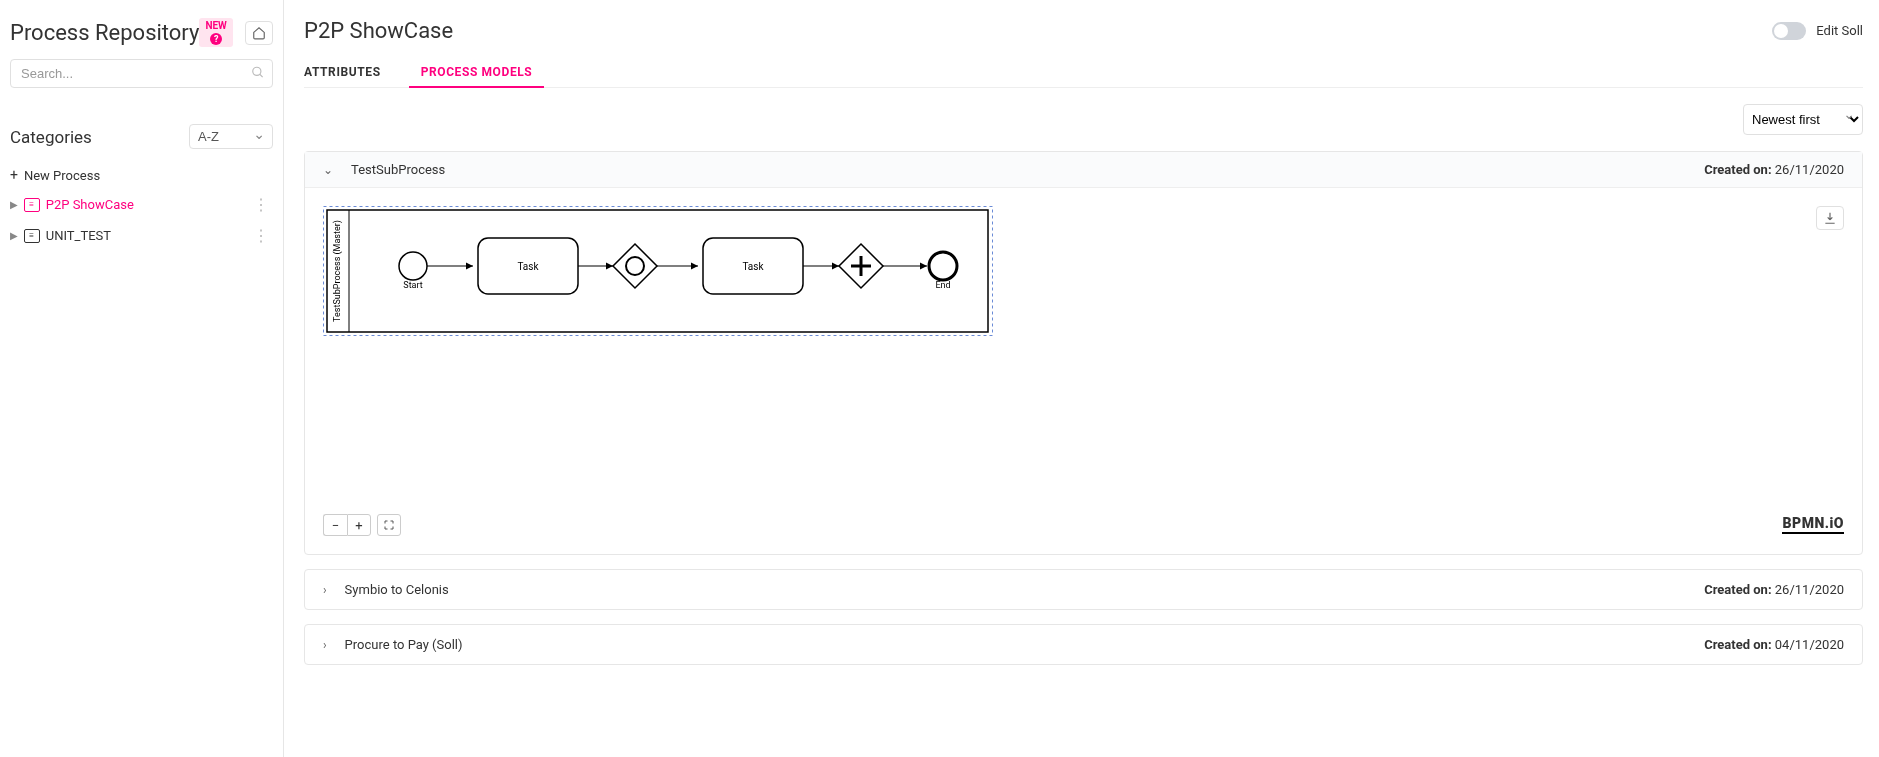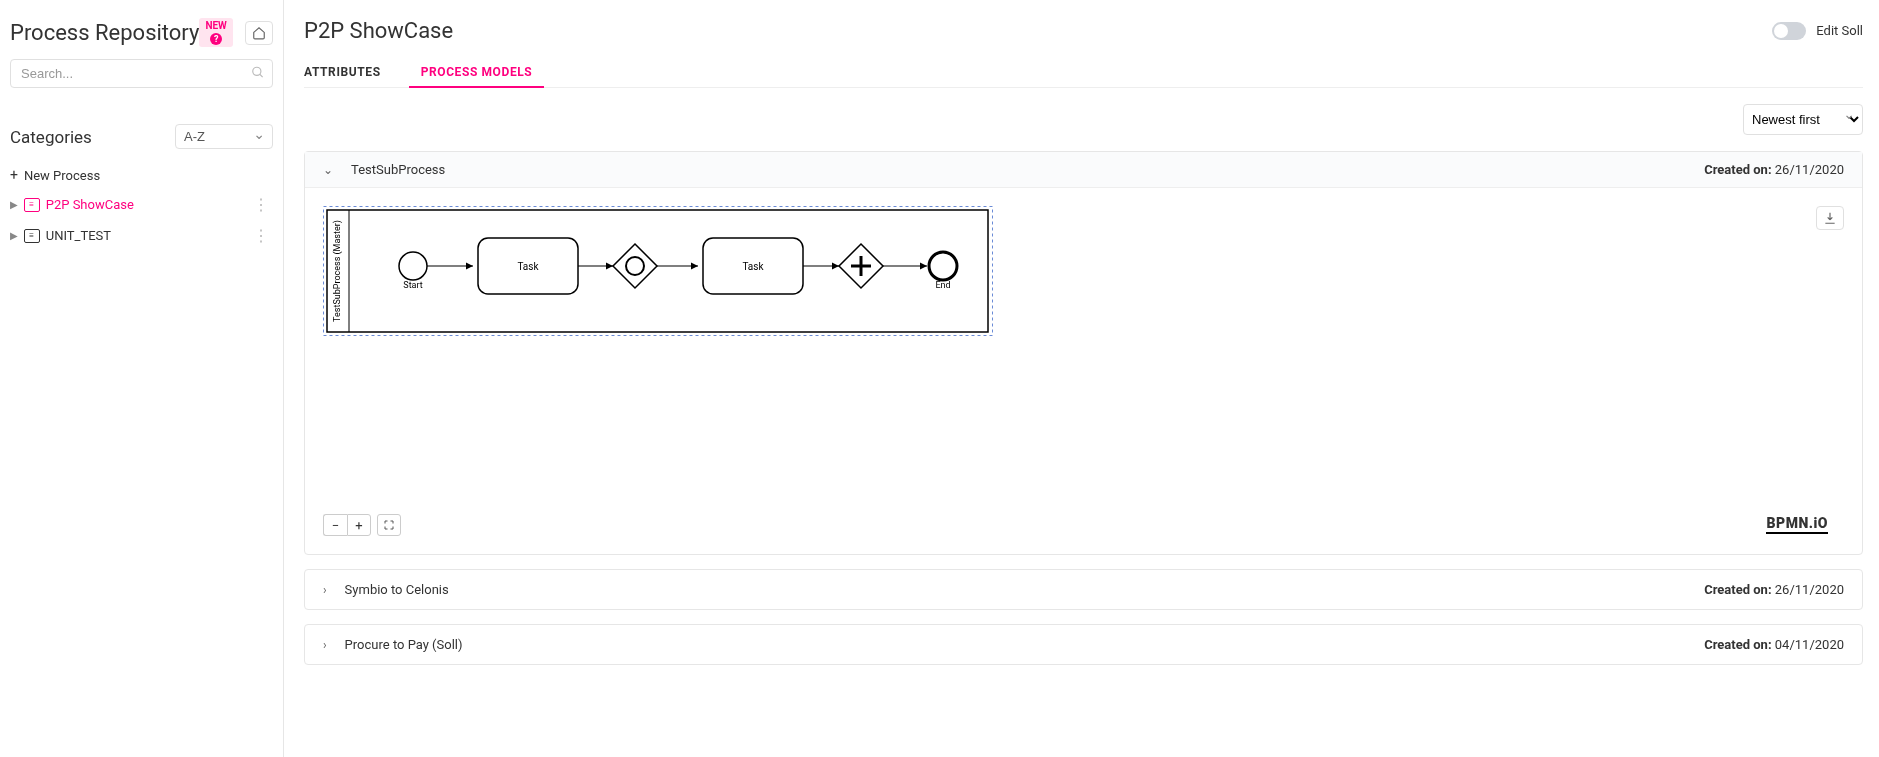--- a/index.html
+++ b/index.html
@@ -13,21 +13,21 @@
   .new-badge { background: #ffe4ef; color: #ff007f; font-size: 10px; font-weight: 700; padding: 2px 6px; border-radius: 3px; display: inline-flex; align-items: center; gap: 2px; flex-direction: column; }
   .new-badge .q { background: #ff007f; color: #fff; border-radius: 50%; width: 12px; height: 12px; display: inline-flex; align-items: center; justify-content: center; font-size: 9px; }
   .home-icon-box { border: 1px solid #e0e0e0; border-radius: 4px; width: 28px; height: 24px; display: flex; align-items: center; justify-content: center; margin-left: auto; cursor: pointer; }
   .search-box { position: relative; margin-bottom: 36px; }
   .search-input { width: 100%; border: 1px solid #e0e0e0; border-radius: 4px; padding: 6px 28px 6px 10px; font-size: 13px; color: #555; }
   .search-input::placeholder { color: #999; }
   .search-icon { position: absolute; right: 8px; top: 50%; transform: translateY(-50%); color: #bbb; }
 
   .cat-header { display: flex; align-items: center; justify-content: space-between; margin-bottom: 12px; }
   .cat-title { font-size: 17px; font-weight: 400; color: #333; }
-  .sort-select { border: 1px solid #e0e0e0; border-radius: 4px; padding: 4px 24px 4px 8px; font-size: 13px; color: #555; background: #fff; appearance: none; width: 98px; position: relative; }
+  .sort-select { border: 1px solid #e0e0e0; border-radius: 4px; padding: 4px 24px 4px 8px; font-size: 13px; color: #555; background: #fff; appearance: none; width: 84px; position: relative; }
   .sort-wrap { position: relative; }
   .sort-wrap::after { content: "⌄"; position: absolute; right: 8px; top: 2px; color: #888; pointer-events: none; font-size: 14px; }
 
   .new-cat { display: flex; align-items: center; gap: 6px; font-size: 13px; color: #333; padding: 6px 0; cursor: pointer; }
   .plus-icon { font-size: 14px; color: #333; }
 
   .cat-item { display: flex; align-items: center; gap: 6px; padding: 8px 0; position: relative; cursor: pointer; }
   .cat-item .caret { font-size: 10px; color: #888; }
   .cat-item .cat-icon { width: 16px; height: 14px; border: 1px solid currentColor; border-radius: 2px; display: inline-flex; align-items: center; justify-content: center; font-size: 8px; }
   .cat-item.active { color: #ff007f; }
@@ -53,21 +53,21 @@
   .panel-header { display: flex; align-items: center; padding: 10px 18px; background: #fafbfc; border-bottom: 1px solid #eee; cursor: pointer; }
   .panel-header .chev { font-size: 12px; color: #666; margin-right: 18px; }
   .panel-title { font-size: 13px; color: #333; }
   .panel-meta { margin-left: auto; font-size: 13px; color: #333; }
   .panel-meta b { font-weight: 700; }
 
   .panel-body { padding: 18px; }
 
   .diagram-wrap { position: relative; }
   .download-btn { position: absolute; right: 0; top: 0; width: 28px; height: 24px; border: 1px solid #e0e0e0; border-radius: 4px; display: flex; align-items: center; justify-content: center; cursor: pointer; background: #fff; }
-  .bpmn-logo { position: absolute; right: 16px; bottom: 0; font-weight: 900; font-size: 14px; letter-spacing: 0.5px; padding-bottom: 2px; }
+  .bpmn-logo { position: absolute; right: 0; bottom: 0; font-weight: 900; font-size: 14px; letter-spacing: 0.5px; padding-bottom: 2px; }
   .bpmn-logo::after { content:""; display:block; height:2px; background:#000; margin-top:1px;}
 
   .zoom-controls { position: absolute; left: 0; bottom: 0; display: flex; gap: 6px; }
   .zoom-btn { width: 24px; height: 22px; border: 1px solid #ccc; border-radius: 3px; background: #fff; display: flex; align-items: center; justify-content: center; font-size: 13px; cursor: pointer; }
   .zoom-group { display: flex; }
   .zoom-group .zoom-btn:first-child { border-radius: 3px 0 0 3px; border-right: none;}
   .zoom-group .zoom-btn:last-child { border-radius: 0 3px 3px 0; }
 
   .diagram-area { height: 330px; }
   svg text { font-family: inherit; }

